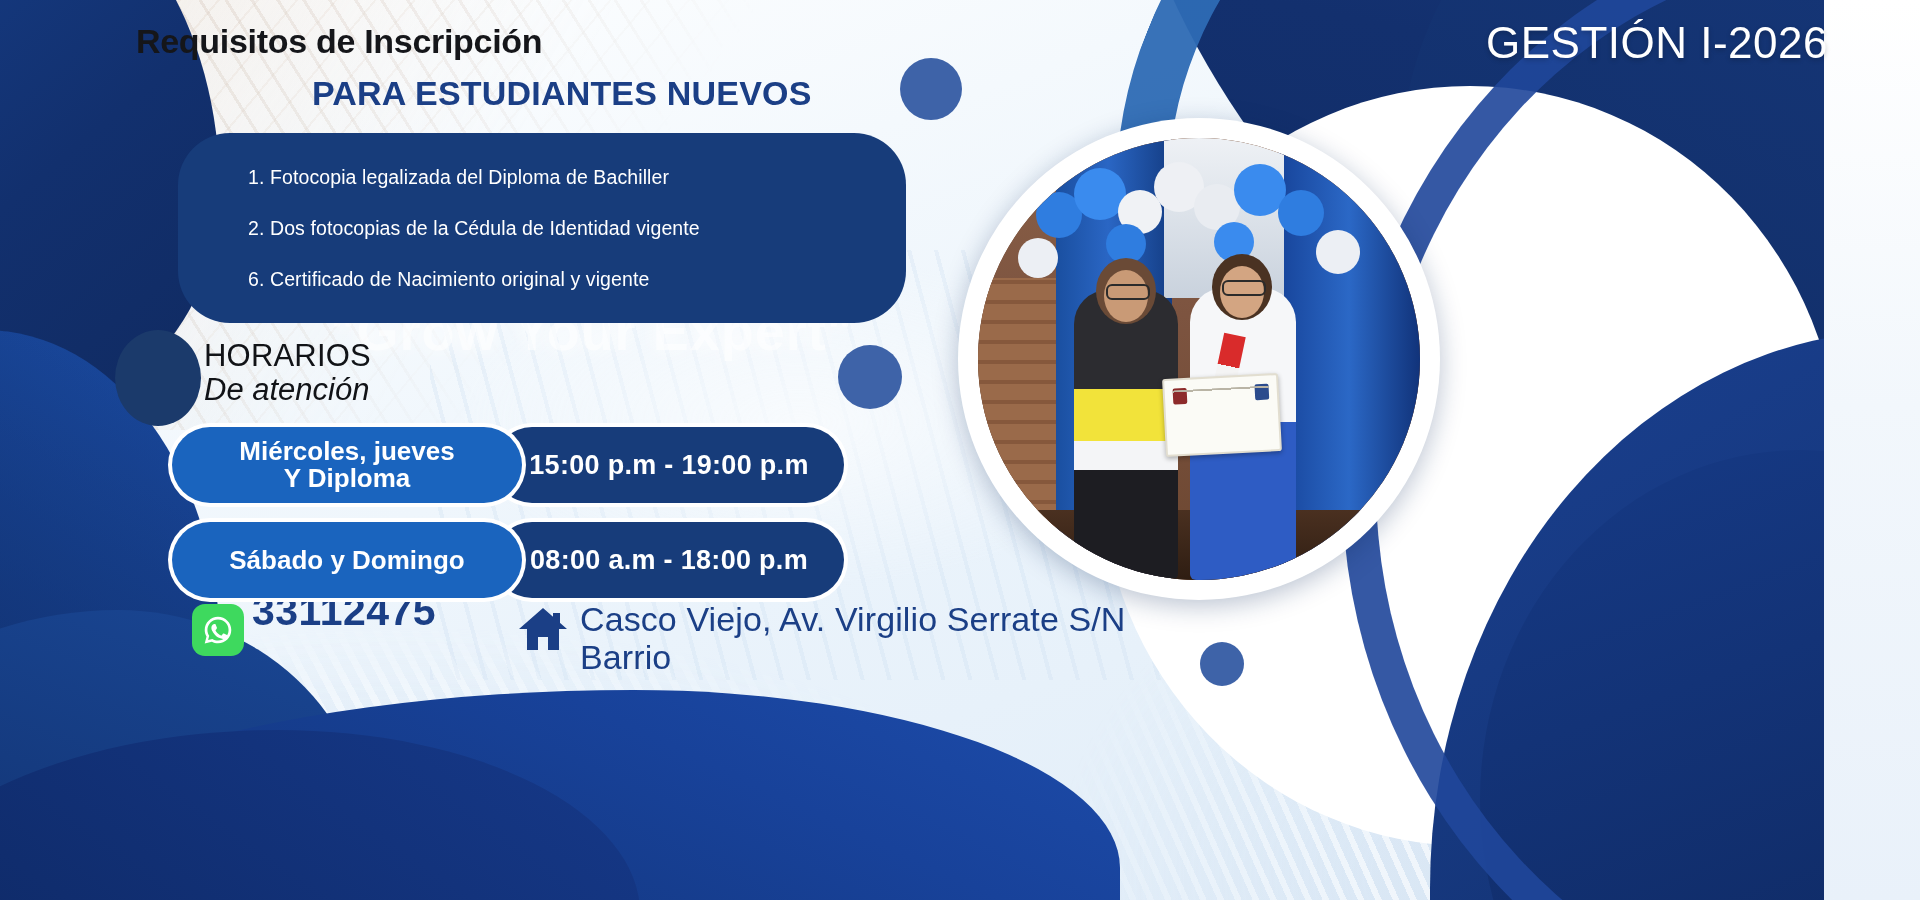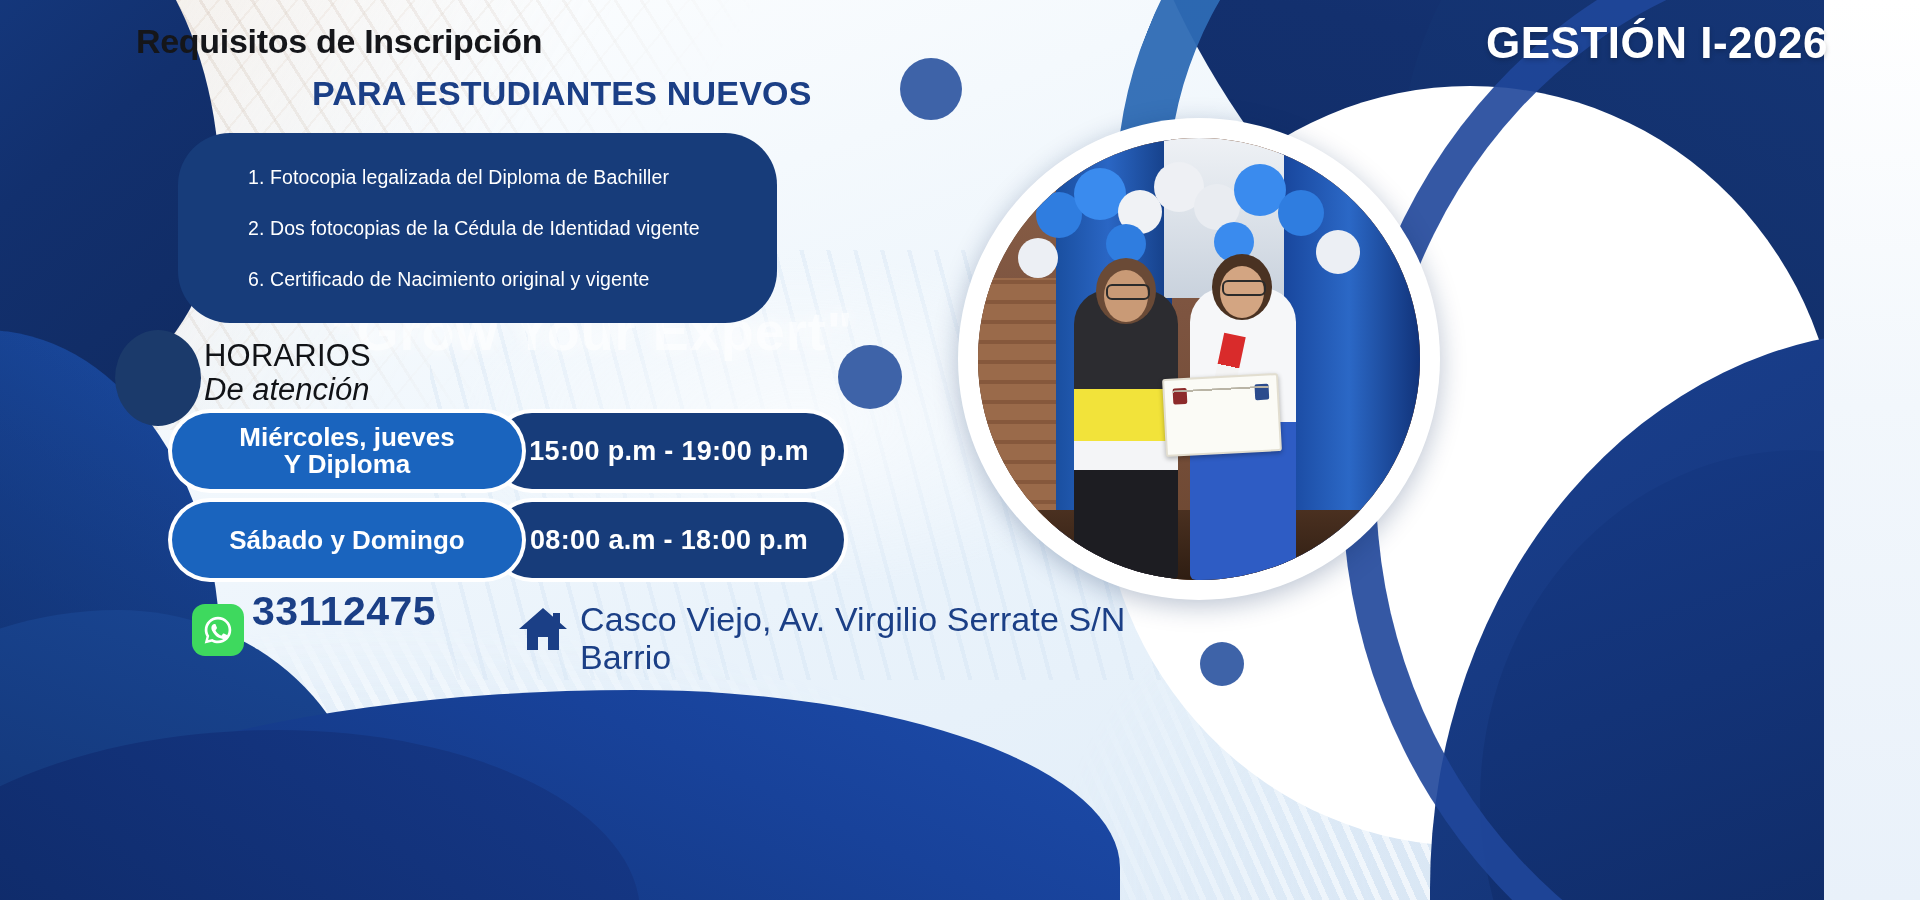--- a/index.html
+++ b/index.html
@@ -147,48 +147,48 @@
   .h-req{
     position:absolute;left:136px;top:22px;
     font-size:34px;font-weight:700;color:#15161a;letter-spacing:-.3px;
   }
   .h-para{
     position:absolute;left:312px;top:74px;
     font-size:34px;font-weight:800;color:#1b3f86;letter-spacing:.2px;
   }
   .h-gestion{
     position:absolute;right:92px;top:18px;
-    font-size:44px;font-weight:700;color:#ffffff;letter-spacing:.5px;
+    font-size:44px;font-weight:400;color:#ffffff;letter-spacing:.5px;
     text-shadow:0 2px 5px rgba(0,0,0,.22);
     text-align:center;
   }
 
   
   .req-box{
-    position:absolute;left:178px;top:133px;width:599px;height:190px;
+    position:absolute;left:178px;top:133px;width:728px;height:190px;
     background:#173c7a;border-radius:52px;
     display:flex;flex-direction:column;justify-content:center;
     padding:0 0 0 70px;box-sizing:border-box;gap:28px;
   }
   .req-item{
     color:#ffffff;font-size:19.5px;font-weight:400;letter-spacing:.1px;
   }
 
   
   .hor-title{
     position:absolute;left:204px;top:338px;
     font-size:31px;font-weight:400;color:#111317;letter-spacing:.2px;
   }
   .hor-sub{
     position:absolute;left:204px;top:372px;
     font-size:31px;font-weight:400;font-style:italic;color:#111317;
   }
 
   .sched{position:absolute;left:172px;top:413px;width:730px;}
-  .sched-row{position:relative;height:81px;margin-bottom:8px;}
+  .sched-row{position:relative;height:81px;margin-bottom:8px;margin-top:14px;}
   .pill-day{
     position:absolute;left:0;top:0;width:350px;height:76px;
     background:#1a64be;border-radius:38px;
     display:flex;align-items:center;justify-content:center;text-align:center;
     color:#ffffff;font-size:26px;font-weight:800;line-height:1.02;
     box-shadow:0 0 0 4px #ffffff;
     z-index:1;
   }
   .pill-time{
     position:absolute;left:322px;top:0;width:350px;height:76px;

